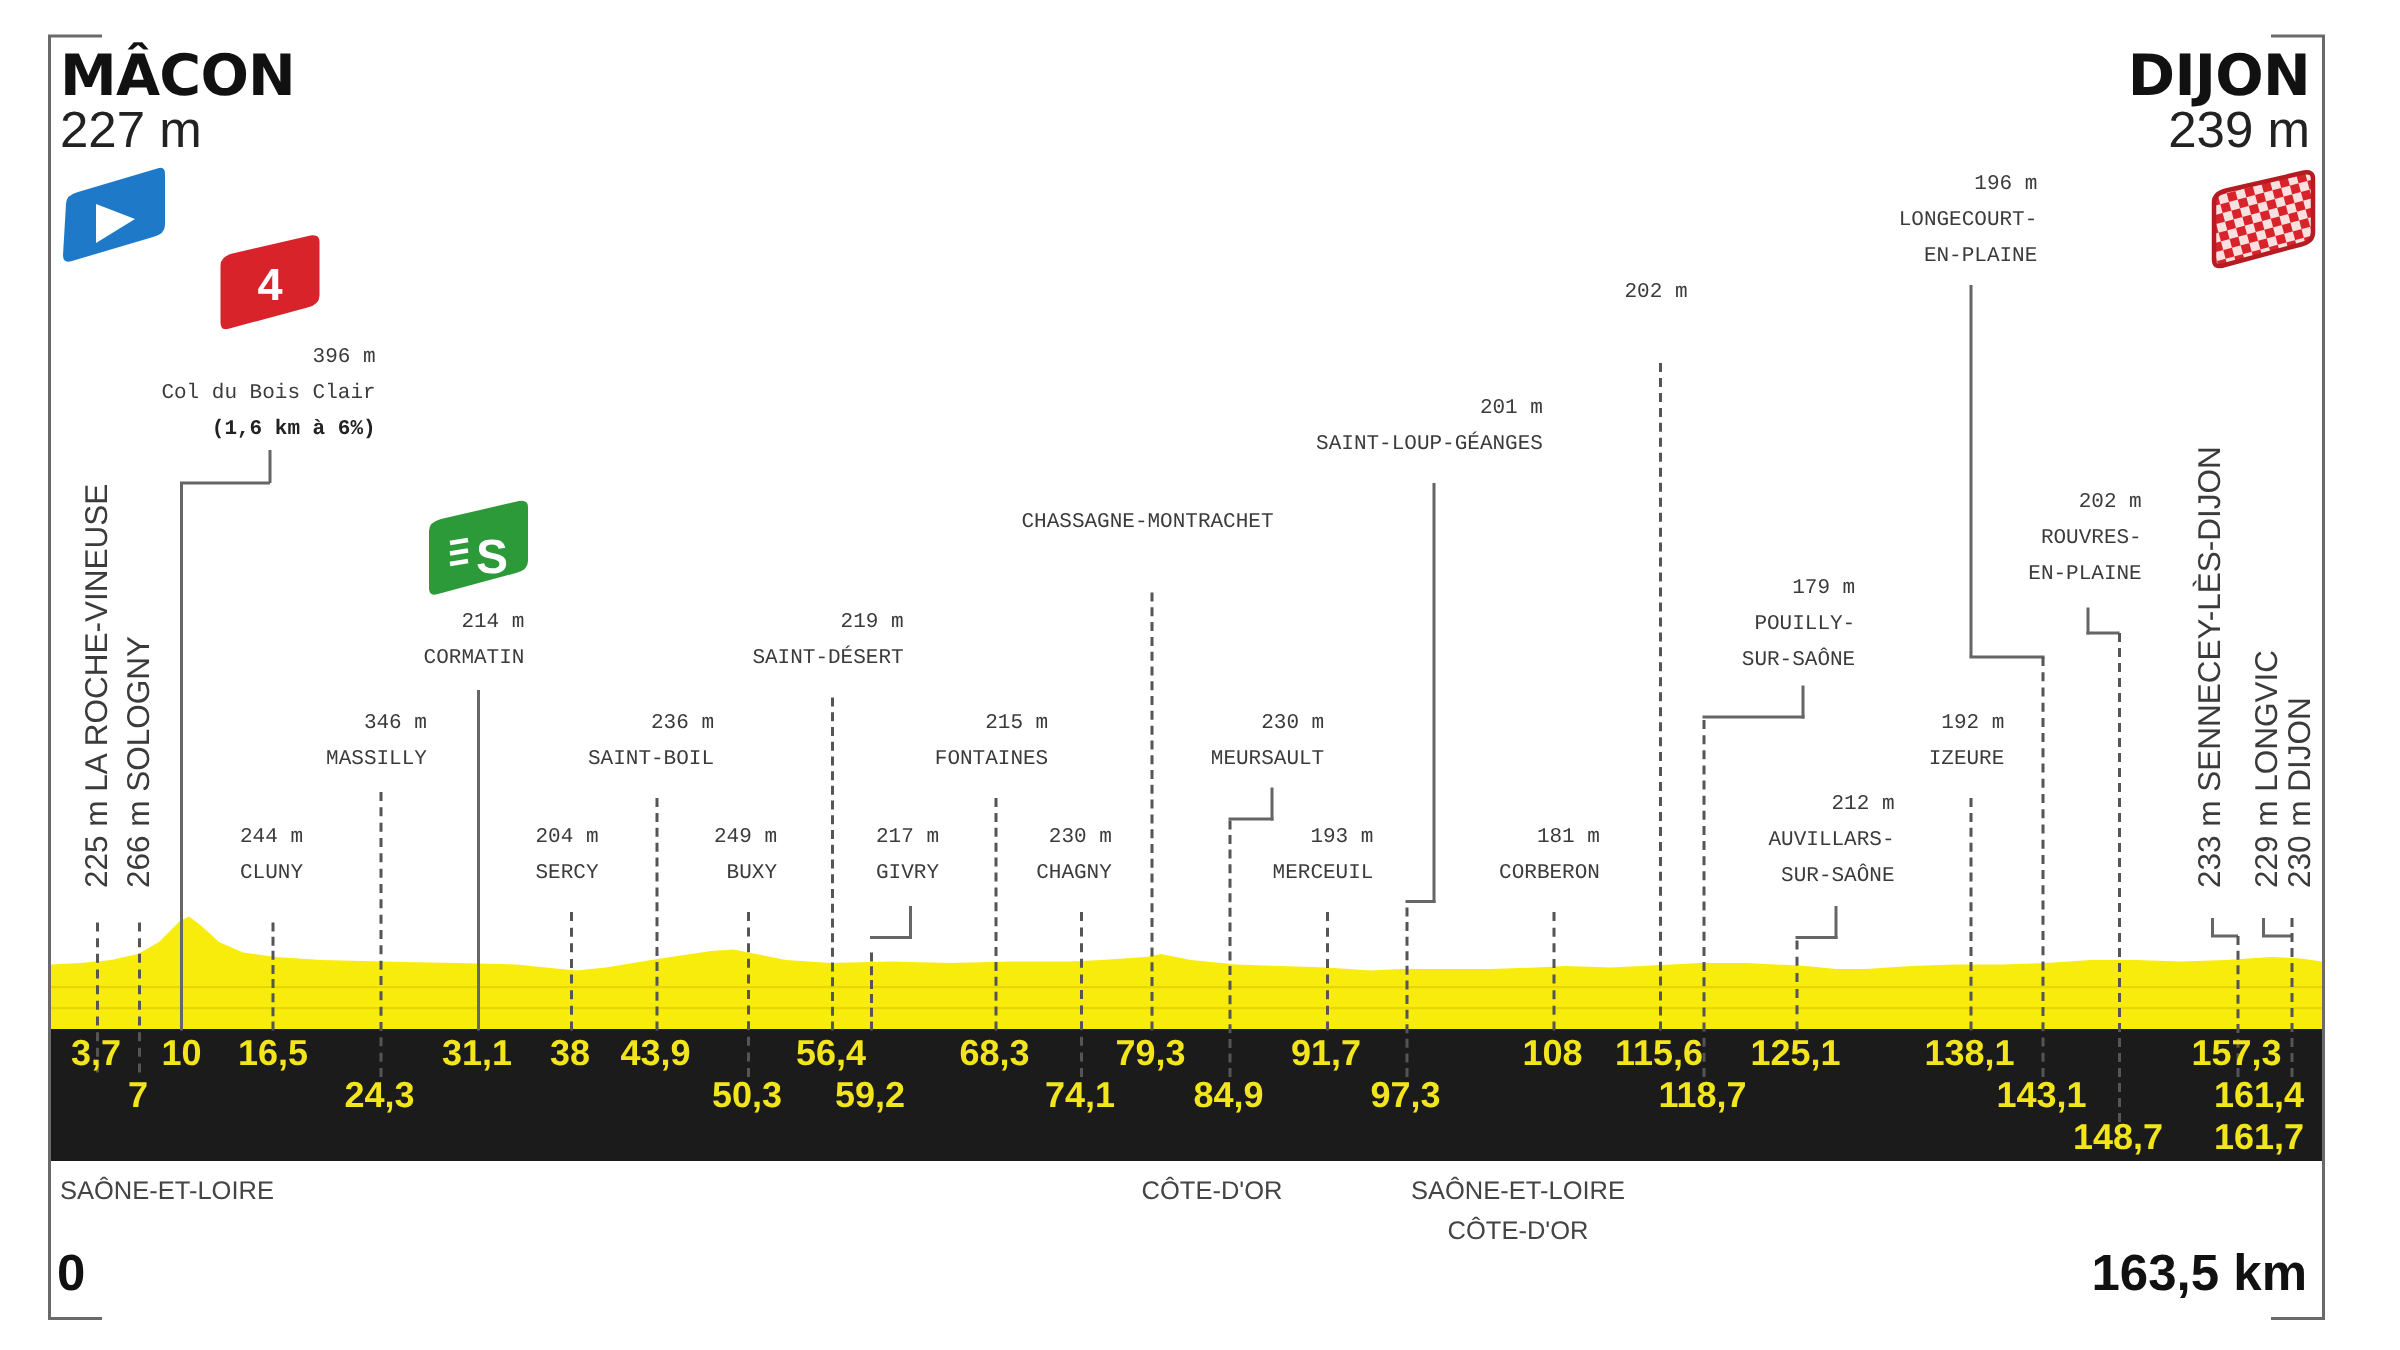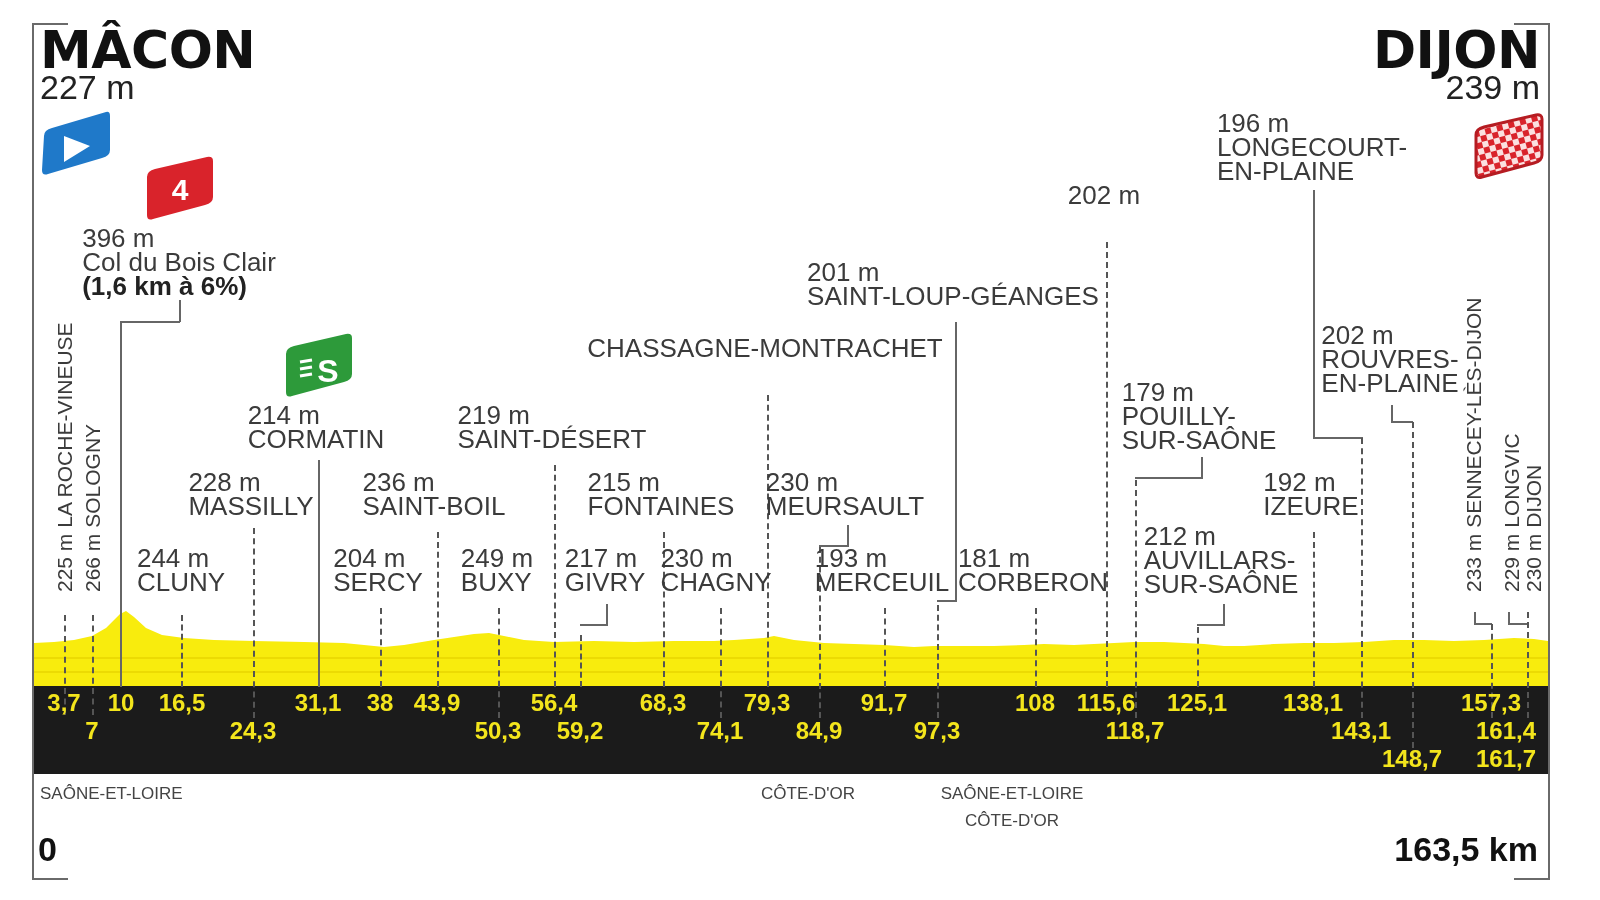--- a/index.html
+++ b/index.html
@@ -5,24 +5,24 @@
   html,body{margin:0;padding:0;background:#fff;}
   body{width:1600px;height:900px;position:relative;overflow:hidden;font-family:"DejaVu Sans","Liberation Sans",sans-serif;color:#3a3a3a;}
   .abs{position:absolute;}
   .frame-left{position:absolute;left:32px;top:24px;width:2px;height:856px;background:#6a6a6a;}
   .frame-left-top{position:absolute;left:32px;top:23px;width:36px;height:2px;background:#6a6a6a;}
   .frame-left-bot{position:absolute;left:32px;top:878px;width:36px;height:2px;background:#6a6a6a;}
   .frame-right{position:absolute;left:1548px;top:24px;width:2px;height:856px;background:#6a6a6a;}
   .frame-right-top{position:absolute;left:1514px;top:23px;width:36px;height:2px;background:#6a6a6a;}
   .frame-right-bot{position:absolute;left:1514px;top:878px;width:36px;height:2px;background:#6a6a6a;}
 
-  .city{font-weight:bold;font-size:52px;color:#111;line-height:40px;font-family:"DejaVu Sans",sans-serif;letter-spacing:-0.5px;}
+  .city{font-weight:bold;font-size:38px;color:#111;line-height:40px;font-family:"DejaVu Sans",sans-serif;letter-spacing:-0.5px;}
   .city-alt{font-size:34px;color:#222;line-height:34px;font-family:"Liberation Sans",sans-serif;}
 
-  .lbl{position:absolute;text-align:left;font-size:26px;line-height:24px;color:#3b3b3b;white-space:nowrap;font-family:Liberation Sans, sans-serif;transform:translateX(-50%);}
+  .lbl{position:absolute;text-align:right;font-size:14px;line-height:24px;color:#3b3b3b;white-space:nowrap;font-family:Liberation Mono, monospace;transform:translateX(-50%);}
   .lbl b{font-weight:bold;color:#222;}
   .vlbl{position:absolute;font-size:21px;color:#3b3b3b;white-space:nowrap;font-family:"Liberation Sans",sans-serif;transform-origin:0 0;transform:rotate(-90deg);line-height:22px;}
 
   .vdash{position:absolute;width:0;border-left:2px dashed #555;}
   .vsolid{position:absolute;width:2px;background:#666;}
   .hsolid{position:absolute;height:2px;background:#666;}
 
   .band{position:absolute;left:34px;top:686px;width:1514px;height:88px;background:#1b1b1b;}
   .km{position:absolute;font-weight:bold;font-size:24px;color:#f3e51c;font-family:"Liberation Sans",sans-serif;transform:translateX(-50%);white-space:nowrap;line-height:26px;}
   .dept{position:absolute;font-size:17px;color:#444;font-family:"Liberation Sans",sans-serif;text-align:center;line-height:27px;white-space:nowrap;}
@@ -141,21 +141,21 @@
   <div>396 m</div>
   <div>Col du Bois Clair</div>
   <div><b>(1,6 km à 6%)</b></div>
 </div>
 
 <div class="lbl" style="left:181px;top:546px;">
     <div>244 m</div>
     <div>CLUNY</div>
   </div>
 <div class="lbl" style="left:251px;top:470px;">
-    <div>228 m</div>
+    <div>346 m</div>
     <div>MASSILLY</div>
   </div>
 <div class="lbl" style="left:316px;top:403px;">
     <div>214 m</div>
     <div>CORMATIN</div>
   </div>
 <div class="lbl" style="left:378px;top:546px;">
     <div>204 m</div>
     <div>SERCY</div>
   </div>

